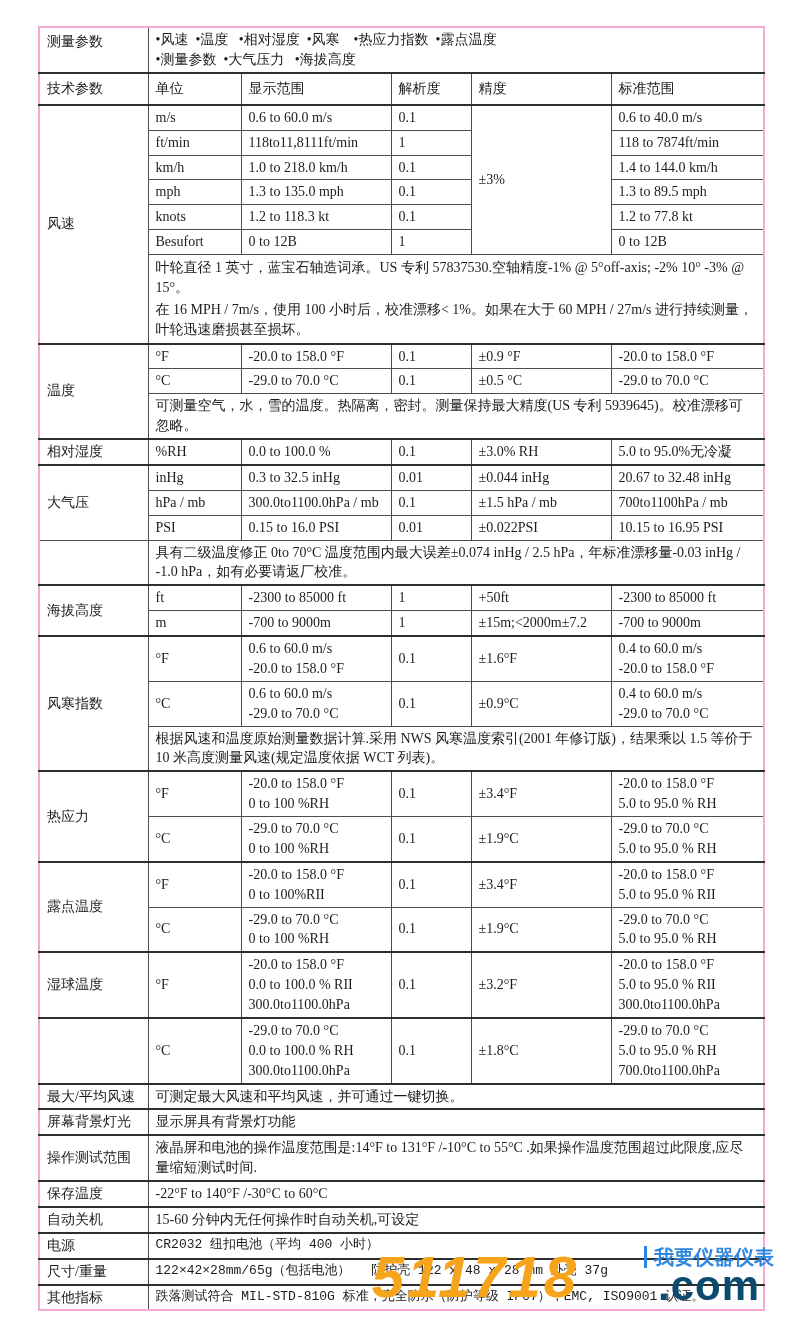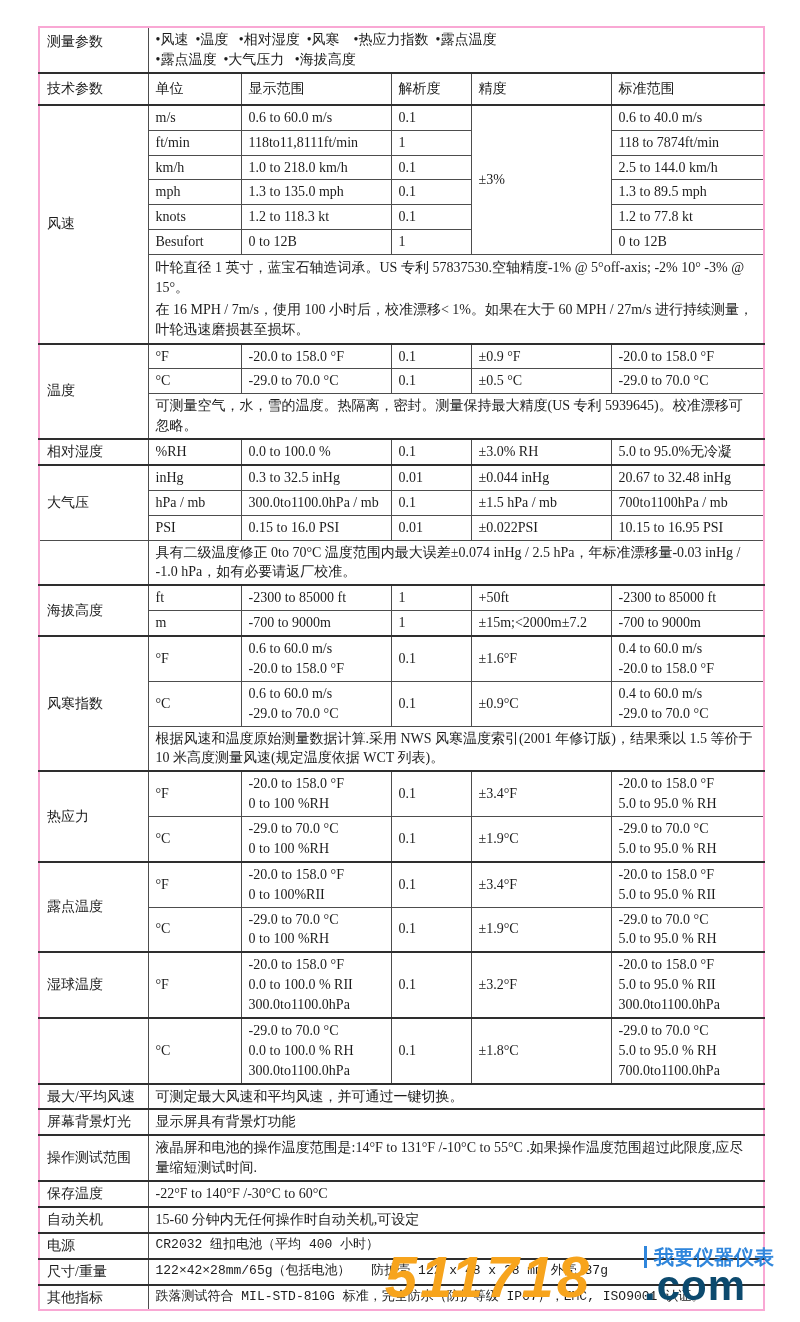--- a/index.html
+++ b/index.html
@@ -29,21 +29,21 @@
   .rW td { height:64px; }
   .rS td { height:24px; }
   .note div { padding:1px 0; }
   td.mono { font-family:"Liberation Mono","DejaVu Sans Mono",monospace; font-size:13px; }
   
   .logo { position:absolute; top:1246px; right:26px; display:flex; align-items:flex-end;gap:40px; }
   .logo-number {
     font-family:"Liberation Sans","DejaVu Sans",sans-serif;
     font-size:58px; font-weight:bold; font-style:italic; line-height:0.95; letter-spacing:3px;
   }
-  .logo-right { margin-left:12px; display:flex; flex-direction:column; align-items:flex-start; }
+  .logo-right { margin-left:25px; display:flex; flex-direction:column; align-items:center; }
   .logo-tagline {
     font-family:"Liberation Sans","DejaVu Sans",sans-serif;
     font-size:20px; font-weight:bold; line-height:1.1; padding-left:7px;
   }
   .logo-tld {
     font-family:"Liberation Sans","DejaVu Sans",sans-serif;
     font-size:42px; font-weight:bold; line-height:0.85; letter-spacing:1px;
   }
 </style>
 </head>
@@ -57,21 +57,21 @@
     <col style="width:80px">
       <col style="width:140px">
       <col style="width:153px">
   </colgroup>
 
   <tbody>
       <tr class="rA">
     <td class="lab top">测量参数</td>
     <td colspan="5">
       <div class="pre">•风速  •温度   •相对湿度  •风寒    •热应力指数  •露点温度</div>
-      <div class="pre">•露点温度  •大气压力   •海拔高度</div>
+      <div class="pre">•测量参数  •大气压力   •海拔高度</div>
     </td>
   </tr>
 
   <tr class="rH sec">
     <td class="lab">技术参数</td>
     <td>单位</td>
     <td>显示范围</td>
     <td>解析度</td>
     <td>精度</td>
     <td>标准范围</td>
@@ -88,21 +88,21 @@
   <tr class="rU">
     <td>ft/min</td>
     <td>118to11,8111ft/min</td>
     <td>1</td>
     <td>118 to 7874ft/min</td>
   </tr>
   <tr class="rU">
     <td>km/h</td>
     <td>1.0 to 218.0 km/h</td>
     <td>0.1</td>
-    <td>2.5 to 144.0 km/h</td>
+    <td>1.4 to 144.0 km/h</td>
   </tr>
   <tr class="rU">
     <td>mph</td>
     <td>1.3 to 135.0 mph</td>
     <td>0.1</td>
     <td>1.3 to 89.5 mph</td>
   </tr>
   <tr class="rU">
     <td>knots</td>
     <td>1.2 to 118.3 kt</td>

